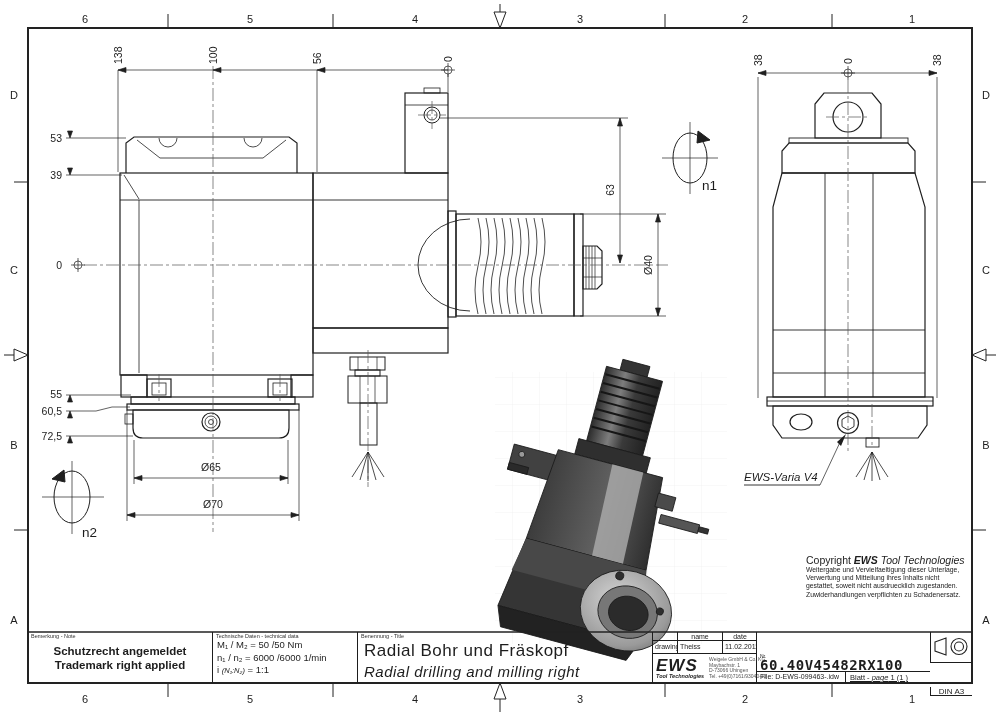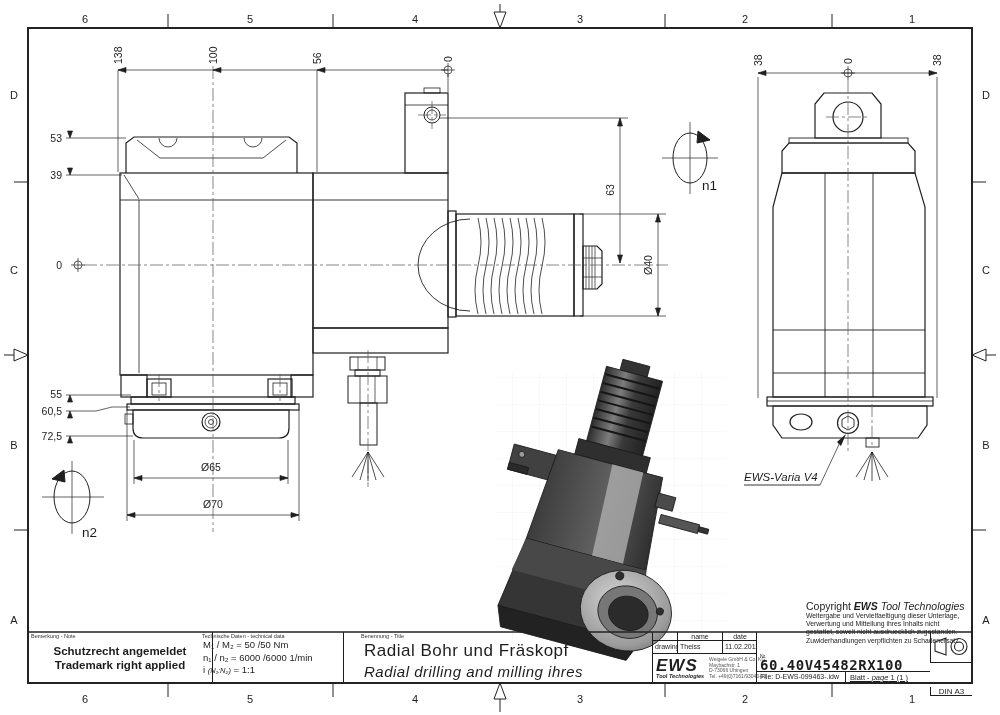--- a/index.html
+++ b/index.html
@@ -21,21 +21,21 @@
   .logo-word{font-size:17px;font-weight:bold;font-style:italic;letter-spacing:1px;line-height:15px;}
   .logo-sub{font-size:5.5px;font-style:italic;font-weight:bold;line-height:6px;}
   .addr{font-size:5px;color:#555;line-height:5.6px;white-space:nowrap;}
   .numnote{font-size:7.5px;line-height:9.5px;padding:1px 0 0 3px;white-space:nowrap;}
   .nr-big{font-size:14px;font-weight:bold;font-family:"DejaVu Sans Mono",monospace;
           letter-spacing:.5px;padding:1px 0 0 3px;white-space:nowrap;}
   .file-txt{font-size:7px;padding:1px 0 0 3px;white-space:nowrap;}
   .blatt-txt{font-size:7.5px;padding:1px 0 0 4px;white-space:nowrap;}
   .blatt-txt .it{font-style:italic;}
   .din{font-size:8px;text-align:center;line-height:9px;}
-  .copy{position:absolute;left:806px;top:600px;width:166px;}
+  .copy{position:absolute;left:806px;top:554px;width:166px;}
   .copy-l1{font-size:10.5px;white-space:nowrap;}
   .copy-l1 .b{font-weight:bold;font-style:italic;}
   .copy-l1 .i{font-style:italic;}
   .copy-sm{font-size:6.8px;line-height:8.2px;color:#222;white-space:nowrap;}
 </style>
 </head>
 <body>
 
 <div class="sheet">
 
@@ -377,31 +377,31 @@
 </svg>
 
   <div class="cell" style="left:28px;top:632px;width:185px;height:51px;border-right:1px solid;">
     <div class="hd">Bemerkung - Note</div>
     <div class="note-txt">
       <div>Schutzrecht angemeldet</div>
       <div>Trademark right applied</div>
     </div>
   </div>
 
-  <div class="cell" style="left:199px;top:632px;width:145px;height:51px;border-right:1px solid;">
+  <div class="cell" style="left:213px;top:632px;width:145px;height:51px;border-right:1px solid;">
     <div class="hd">Technische Daten - technical data</div>
     <div class="tech-row">M₁ / M₂ = 50  /50  Nm</div>
     <div class="tech-row">n₁ / n₂ = 6000 /6000  1/min</div>
     <div class="tech-row"><span>i  </span><span class="it">(N₁:N₂)</span><span> = 1:1</span></div>
   </div>
 
   <div class="cell" style="left:358px;top:632px;width:295px;height:51px;border-right:1px solid;">
     <div class="hd">Benennung - Title</div>
     <div class="title-de">Radial Bohr und Fräskopf</div>
-    <div class="title-en">Radial drilling and milling ihres</div>
+    <div class="title-en">Radial drilling and milling right</div>
   </div>
 
   <div class="cell" style="left:653px;top:632px;width:104px;height:51px;border-right:1px solid;">
     <div class="cell" style="left:0;top:0;width:25px;height:9px;border-right:1px solid;border-bottom:1px solid;"></div>
     <div class="cell appr-h" style="left:25px;top:0;width:45px;height:9px;border-right:1px solid;border-bottom:1px solid;">name</div>
     <div class="cell appr-h" style="left:70px;top:0;width:34px;height:9px;border-bottom:1px solid;">date</div>
     <div class="cell appr-c" style="left:0;top:9px;width:25px;height:13px;border-right:1px solid;border-bottom:1px solid;">drawing</div>
     <div class="cell appr-c" style="left:25px;top:9px;width:45px;height:13px;border-right:1px solid;border-bottom:1px solid;">Theiss</div>
     <div class="cell appr-c" style="left:70px;top:9px;width:34px;height:13px;border-bottom:1px solid;">11.02.2011</div>
     <div class="cell" style="left:0;top:22px;width:104px;height:29px;">

